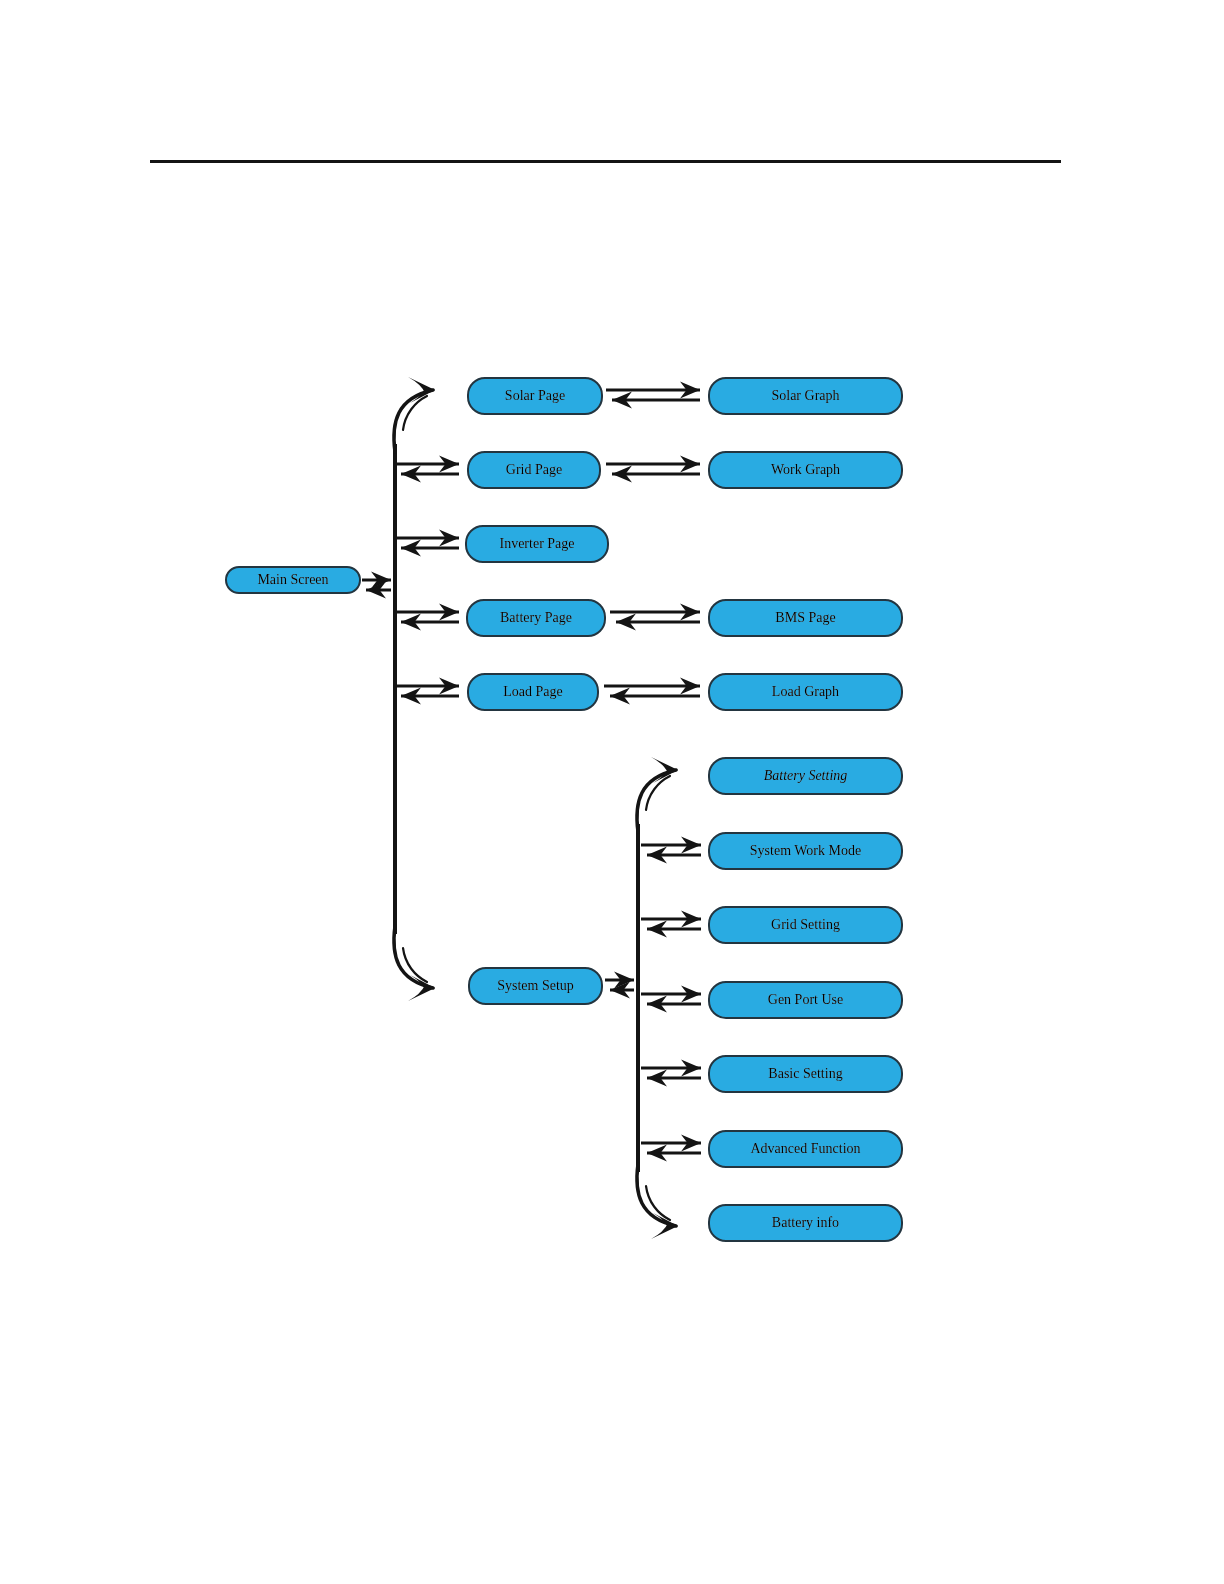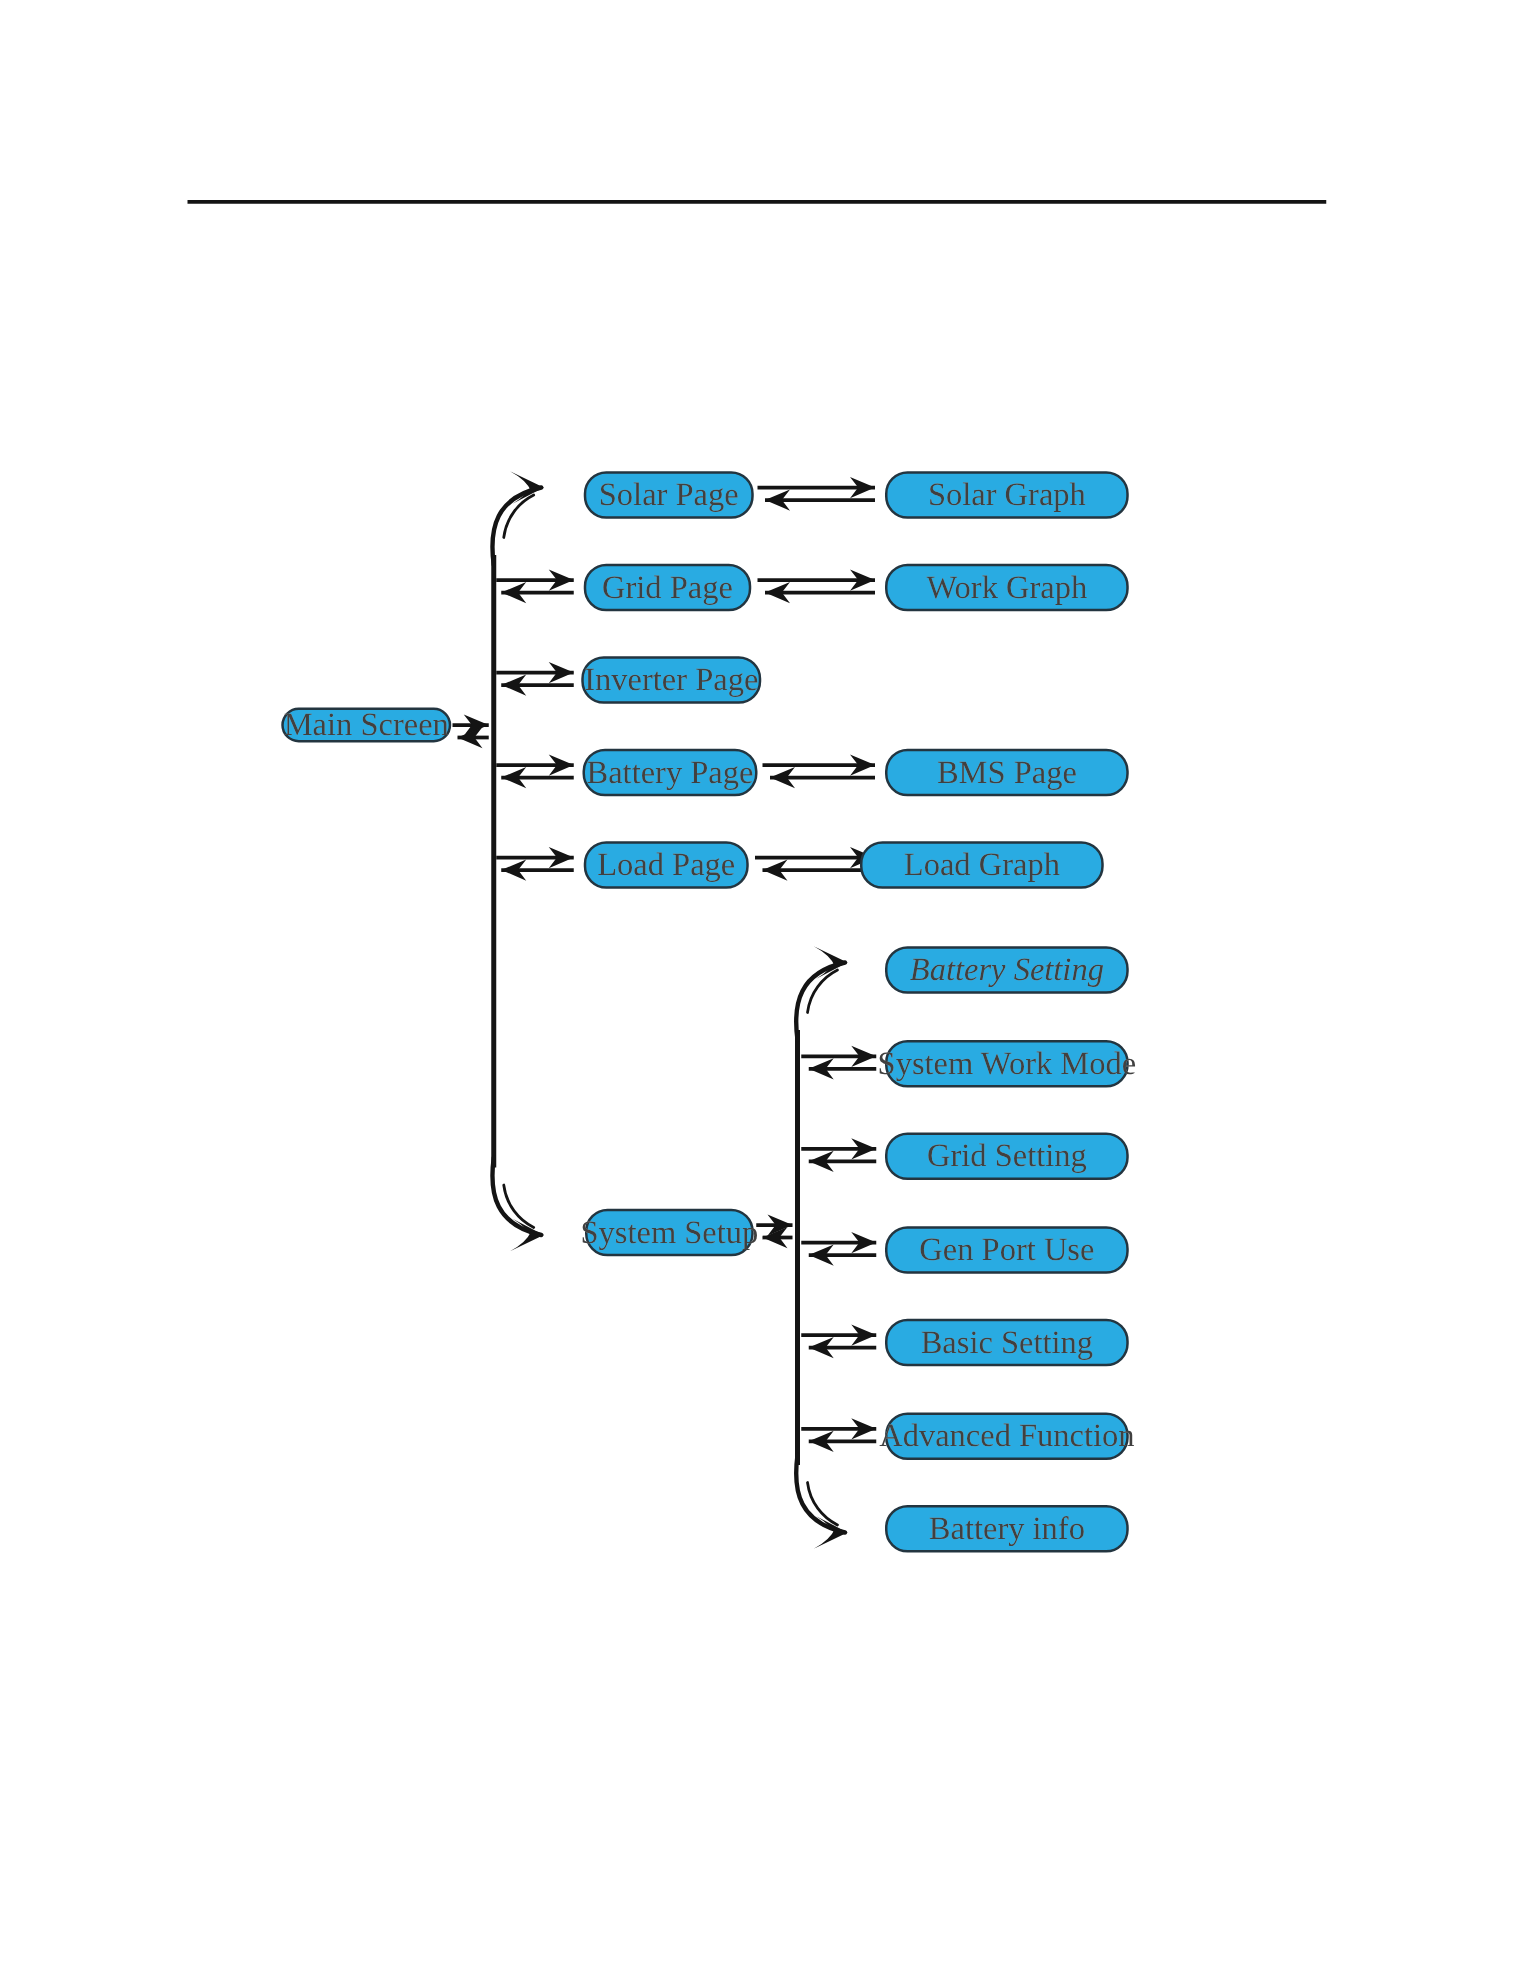--- a/index.html
+++ b/index.html
@@ -19,22 +19,22 @@
   .connector-layer{
     position:absolute;left:0;top:0;
   }
   .pill{
     position:absolute;
     height:38px;
     box-sizing:border-box;
     background:#29abe2;
     border:2.5px solid #233540;
     border-radius:18px;
-    color:#404040;
-    font-size:26px;
+    color:#000000;
+    font-size:14px;
     line-height:1;
     display:flex;
     align-items:center;
     justify-content:center;
     white-space:nowrap;
     text-shadow:0 0 0.5px rgba(255,255,255,.6);
   }
   .pill.tall{height:28px;border-radius:20px;}
   .trunk{stroke:#141414;stroke-width:4;fill:none;}
   .edge{stroke:#141414;stroke-width:3;fill:none;}
@@ -148,21 +148,21 @@
   <div class="pill" style="left:467px;top:377px;width:136px;">Solar Page</div>
   <div class="pill" style="left:467px;top:451px;width:134px;">Grid Page</div>
   <div class="pill" style="left:465px;top:525px;width:144px;">Inverter Page</div>
   <div class="pill" style="left:466px;top:599px;width:140px;">Battery Page</div>
   <div class="pill" style="left:467px;top:673px;width:132px;">Load Page</div>
   <div class="pill" style="left:468px;top:967px;width:135px;font-family:Liberation Serif, serif;">System Setup</div>
 
   <div class="pill" style="left:708px;top:377px;width:195px;">Solar Graph</div>
   <div class="pill" style="left:708px;top:451px;width:195px;">Work Graph</div>
   <div class="pill" style="left:708px;top:599px;width:195px;">BMS Page</div>
-  <div class="pill" style="left:688px;top:673px;width:195px;">Load Graph</div>
+  <div class="pill" style="left:708px;top:673px;width:195px;">Load Graph</div>
 
   <div class="pill" style="left:708px;top:757px;width:195px;font-style:italic;">Battery Setting</div>
   <div class="pill" style="left:708px;top:832px;width:195px;">System Work Mode</div>
   <div class="pill" style="left:708px;top:906px;width:195px;">Grid Setting</div>
   <div class="pill" style="left:708px;top:981px;width:195px;">Gen Port Use</div>
   <div class="pill" style="left:708px;top:1055px;width:195px;">Basic Setting</div>
   <div class="pill" style="left:708px;top:1130px;width:195px;">Advanced Function</div>
   <div class="pill" style="left:708px;top:1204px;width:195px;">Battery info</div>
 
 </div>

